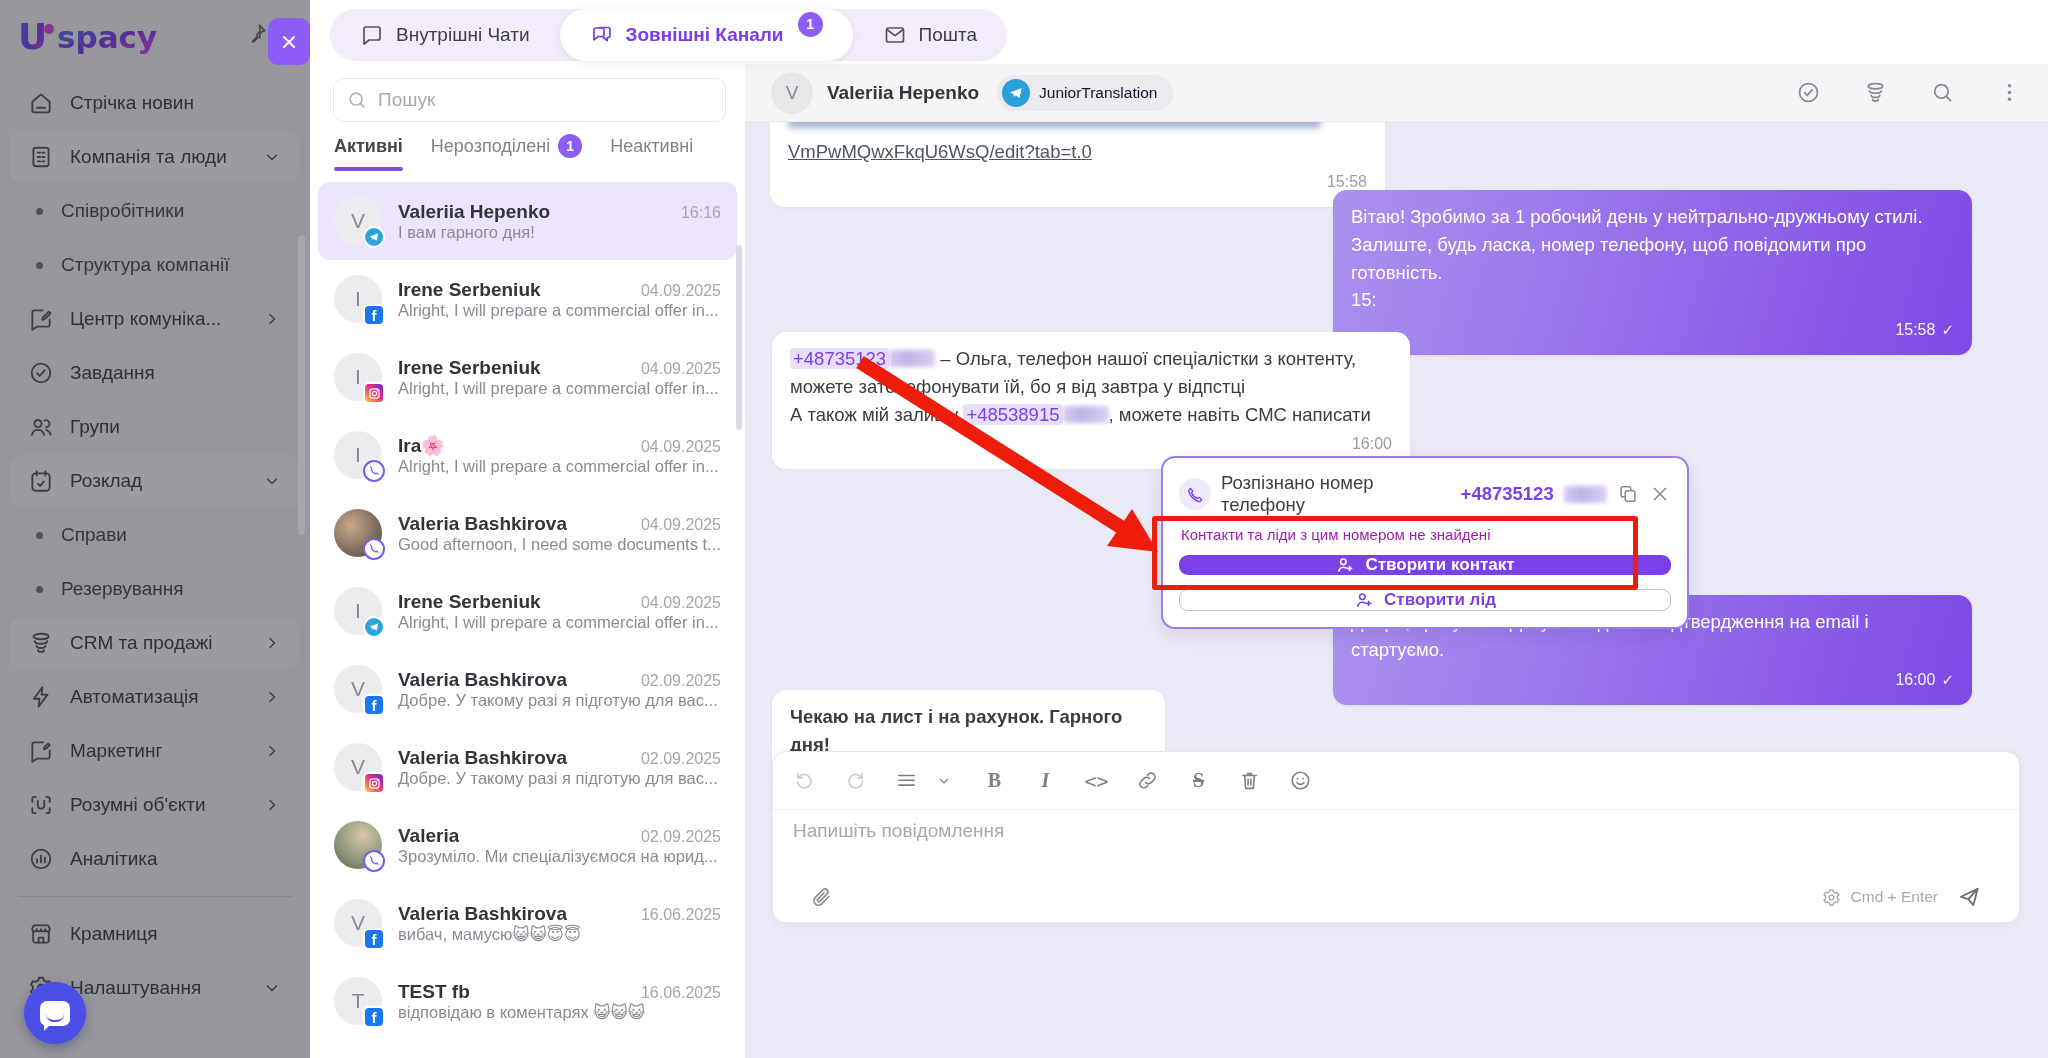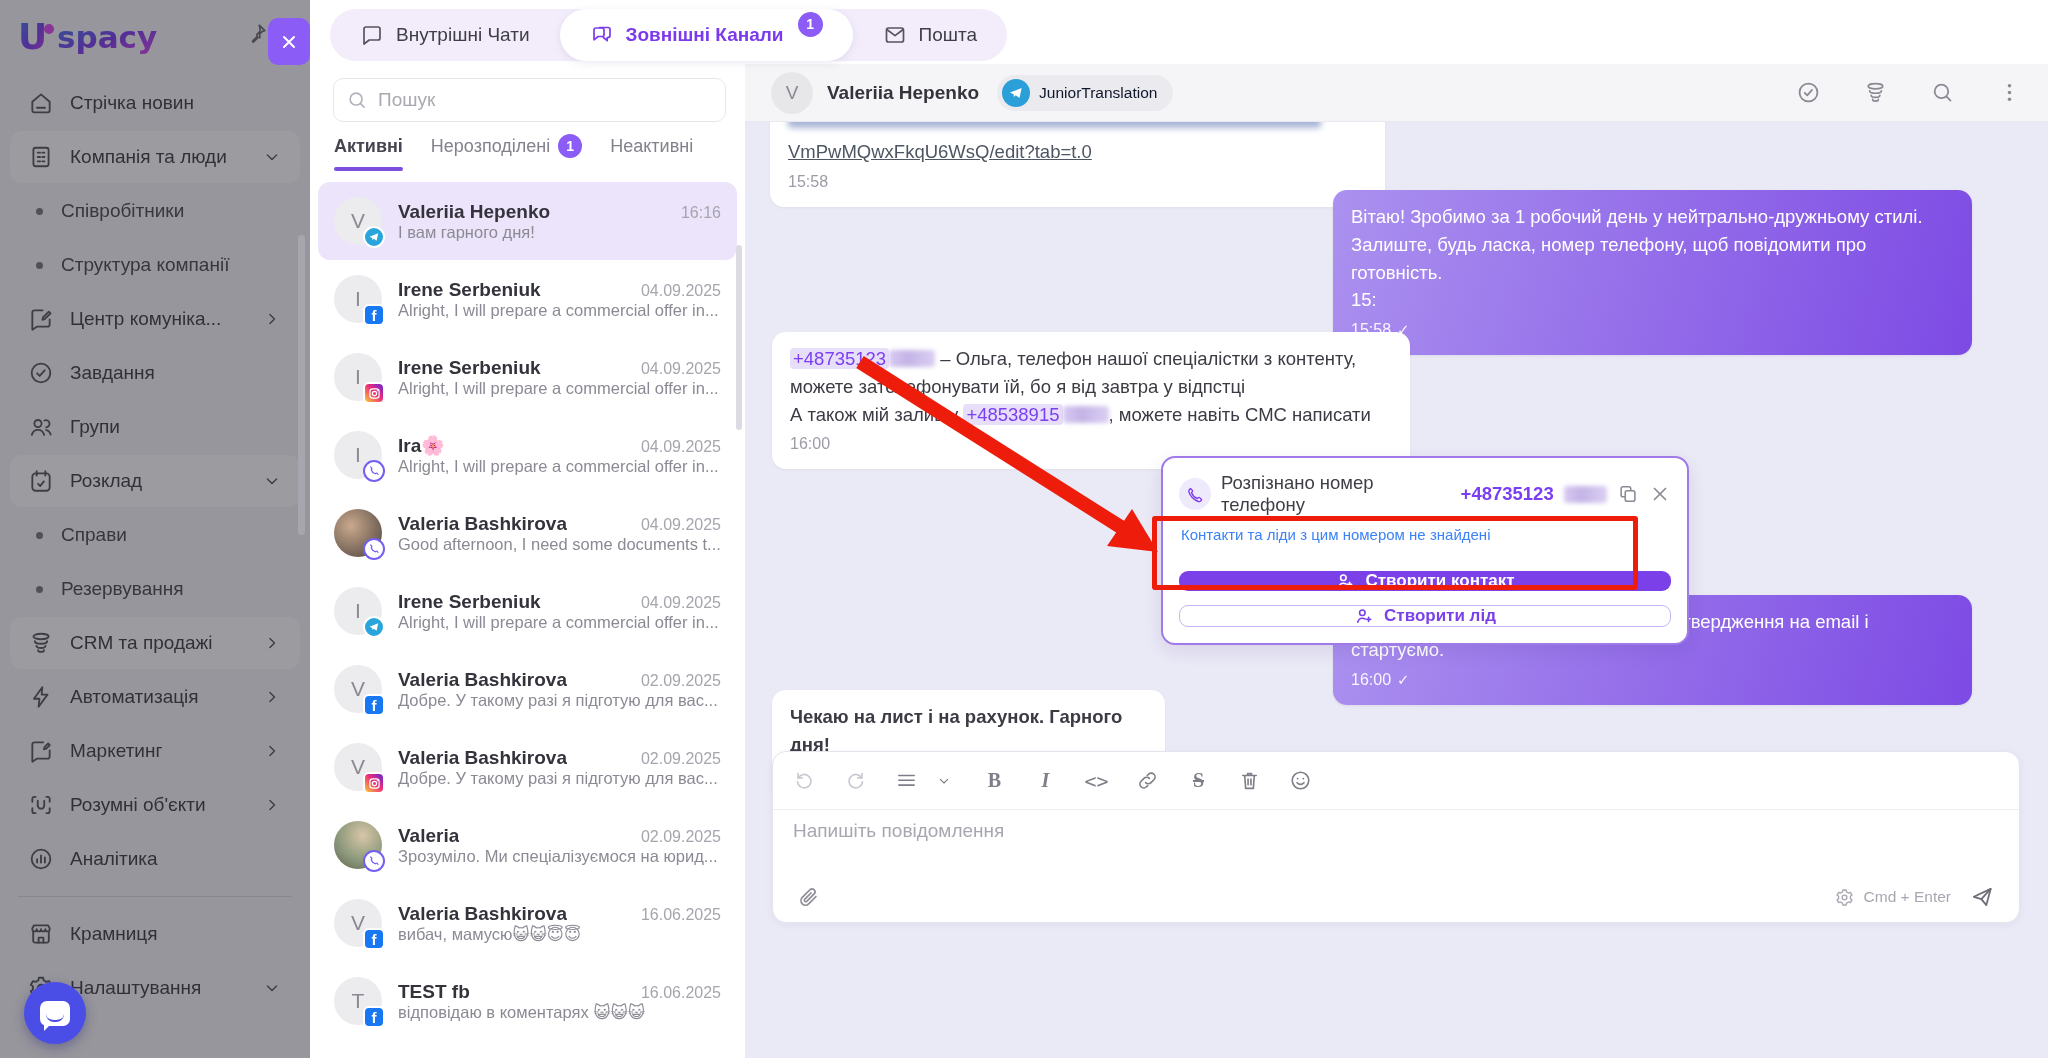--- a/index.html
+++ b/index.html
@@ -85,40 +85,40 @@
   .chan-chip .tg { width:28px; height:28px; border-radius:50%; background:#2ba0d8; display:flex; align-items:center; justify-content:center; color:#fff; }
   .chan-chip .cname { font-size:15.5px; color:#0f172a; }
   .hdr-icons { margin-left:auto; display:flex; gap:42px; align-items:center; color:#8b8a94; }
   .hdr-icons .hico { width:25px; height:25px; cursor:pointer; }
 
   .messages { position:absolute; left:0; right:0; top:122px; bottom:0; background:#eae9f6; overflow:hidden; }
   .bubble { position:absolute; border-radius:14px; padding:13px 18px; font-size:18.5px; line-height:1.5; }
   .bubble.in { background:#fff; color:#3c3b44; box-shadow:0 1px 3px rgba(35,31,60,0.05); }
   .bubble.out { background:linear-gradient(105deg,#ab91ef 0%,#7d4ae4 100%); color:#fff; box-shadow:0 1px 3px rgba(35,31,60,0.08); }
   .msg-text { white-space:pre-line; }
-  .msg-time { font-size:16px; color:#9c9ba6; margin-top:4px; }
+  .msg-time { text-align:right; font-size:16px; color:#9c9ba6; margin-top:4px; }
   .bubble.out .msg-time { color:rgba(255,255,255,0.92); }
   .check { font-size:15px; margin-left:6px; }
   .redacted-line { height:15px; width:92%; background:#a9b5d6; border-radius:3px; filter:blur(3px); margin:6px 0 10px; }
   .msg-link { color:#4e5663; text-decoration:underline; word-break:break-all; }
   .phone-chip { background:#e7defa; color:#7b3ff2; border-radius:4px; padding:0 3px; }
   .blur-box { display:inline-block; vertical-align:-2px; width:46px; height:17px; border-radius:3px;
     background:linear-gradient(90deg,#d7c9f2,#c3b4e6 40%,#dccff3); filter:blur(2px); }
   .scroll-hint { position:absolute; left:27px; top:735px; width:390px; height:5px; background:#d8d7e2; border-radius:3px; }
 
   
   .popup { position:absolute; left:416px; top:334px; width:528px; background:#fff; border:2px solid #9f7ae8;
     border-radius:14px; padding:14px 16px 16px; z-index:12; box-shadow:0 6px 18px rgba(50,30,110,0.10); }
   .popup-row1 { display:flex; align-items:center; gap:10px; }
   .popup-phone-ico { width:32px; height:32px; border-radius:50%; background:#efe9fc; color:#7c3aed;
     display:flex; align-items:center; justify-content:center; flex:0 0 32px; }
   .popup-title { font-size:18.5px; color:#3f3e46; }
   .popup-number { font-size:18.5px; font-weight:700; color:#7b3ff2; margin-left:2px; }
   .popup-copy,.popup-close { color:#8b8a94; width:22px; height:22px; cursor:pointer; flex:0 0 22px; }
-  .popup-sub { font-size:15px; color:#3b82f6; margin:10px 2px 28px; }
+  .popup-sub { font-size:15px; color:#a21caf; margin:10px 2px 12px; }
   .popup-btns { display:flex; gap:14px;flex-direction:column; }
   .btn { height:42px; border-radius:9px; font-size:17px; font-weight:700; display:flex; align-items:center;
     justify-content:center; gap:10px; cursor:pointer; flex:1; font-family:inherit; }
   .btn.primary { background:#7b40e8; color:#fff; border:none; }
   .btn.outline { background:#fff; color:#7b40e8; border:1.5px solid #c9b4f4; }
   .btn .bico { width:20px; height:20px; }
 
   
   .ann-rect { position:absolute; left:407px; top:394px; width:486px; height:74px; border:5px solid #ee1d0b;
     border-radius:3px; z-index:15; pointer-events:none; }
@@ -128,21 +128,21 @@
   .composer { position:absolute; left:27px; top:751px; width:1248px; height:172px; background:#fff;
     border:1px solid #e5e4ec; border-radius:14px; z-index:9; box-shadow:0 2px 8px rgba(40,35,70,0.05); }
   .comp-toolbar { height:58px; display:flex; align-items:center; gap:28px; padding:0 20px; border-bottom:1px solid #efeef3; color:#8e8d97; }
   .tb-ico { width:23px; height:23px; cursor:pointer; display:flex; align-items:center; justify-content:center;
     font-size:20px; color:#7f7e88; }
   .tb-ico.disabled { color:#c9c8d1; cursor:default; }
   .tb-ico.txt { font-size:20px; font-weight:700; font-family:"Liberation Serif",serif; }
   .comp-input { display:block; width:calc(100% - 40px); height:52px; margin:10px 20px 0; border:none; outline:none;
     resize:none; font-size:19px; color:#3c3b44; font-family:inherit; background:transparent; }
   .comp-input::placeholder { color:#a8a7b1; }
-  .comp-bottom { position:absolute; left:0; right:0; bottom:0; height:50px; display:flex; align-items:center; padding:0 24px; }
+  .comp-bottom { position:absolute; left:0; right:0; bottom:0; height:50px; display:flex; align-items:center; padding:0 37px; }
   .clip { width:24px; height:24px; color:#8e8d97; cursor:pointer; }
   .comp-right { margin-left:auto; display:flex; align-items:center; gap:10px; color:#a8a7b1; }
   .comp-right .gico { width:19px; height:19px; }
   .shortcut { font-size:15.5px; }
   .send { width:26px; height:26px; color:#6f6e78; cursor:pointer; margin-left:8px; }
 
   
   .launcher { position:absolute; left:24px; top:982px; width:62px; height:62px; border-radius:50%; background:#4b4ee6;
     z-index:50; border:none; cursor:pointer; display:flex; align-items:center; justify-content:center; box-shadow:0 4px 12px rgba(30,30,120,0.35); }
   .launcher .bub { width:30px; height:25px; background:#fff; border-radius:7px; position:relative; }

